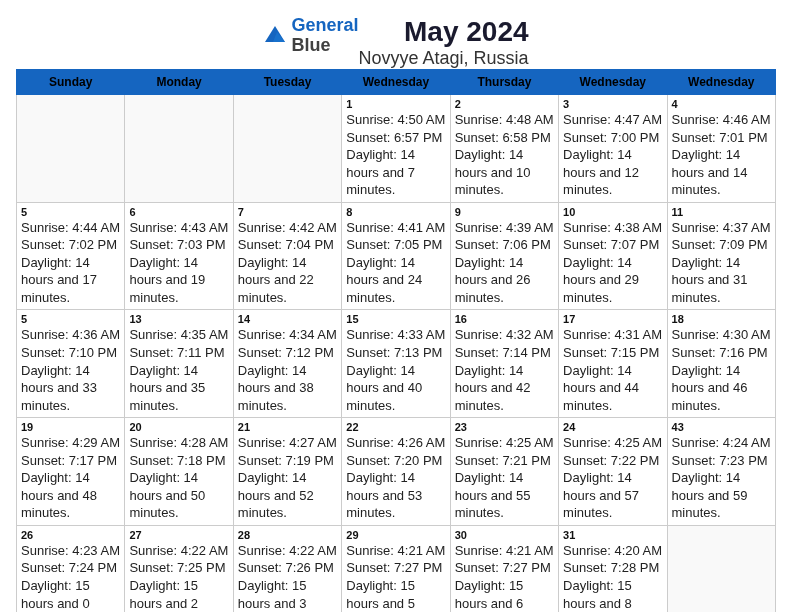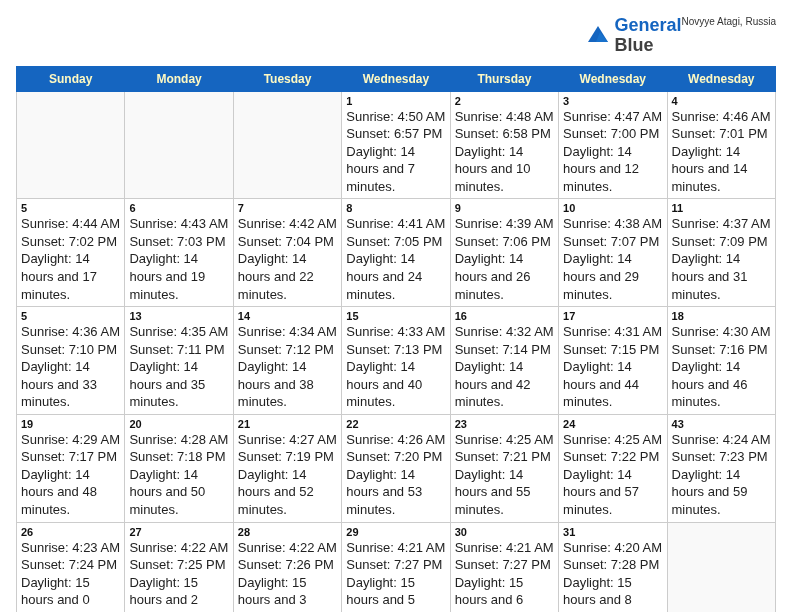--- a/index.html
+++ b/index.html
@@ -12,23 +12,22 @@
     }
     .page {
       width: 792px;
       height: 612px;
       padding: 16px;
       display: flex;
       flex-direction: column;
     }
     .header {
       display: flex;
-      justify-content: flex-end;
+      justify-content: center;
       align-items: flex-start;
-      margin-bottom: 10px;
     }
     .logo {
       display: flex;
       align-items: center;
       gap: 4px;
     }
     .logo-text {
       font-size: 18px;
       font-weight: bold;
       color: #1a1a2e;
@@ -43,33 +42,33 @@
     }
     .title-block {
       text-align: right;
     }
     .main-title {
       font-size: 28px;
       font-weight: bold;
       color: #1a1a2e;
     }
     .subtitle {
-      font-size: 10px;
+      font-size: 18px;
       color: #333;
     }
     .calendar {
       flex: 1;
       border: 1px solid #ccc;
       border-collapse: collapse;
       width: 100%;
       table-layout: fixed;
     }
     .calendar th {
       background: #1565c0;
-      color: #fef9c3;
+      color: #000000;
       text-align: center;
       padding: 5px 2px;
       font-size: 12px;
       border: 1px solid #1565c0;
     }
     .calendar td {
       border: 1px solid #ccc;
       vertical-align: top;
       padding: 3px 4px;
       font-size: 9.5px;
@@ -100,20 +99,21 @@
       <svg class="logo-icon" viewBox="0 0 24 24">
         <polygon points="12,2 22,18 2,18" fill="#1565c0"></polygon>
         <polygon points="14,8 22,18 10,18" fill="#1976d2" opacity="0.7"></polygon>
       </svg>
       <div>
         <div class="logo-text"><span>General</span></div>
         <div class="logo-text" style="color:#404040;">Blue</div>
       </div>
     </div>
     <div class="title-block">
+      <div class="main-title">May 2024</div>
       <div class="subtitle">Novyye Atagi, Russia</div>
     </div>
   </div>
 
   <table class="calendar">
     <thead>
       <tr>
       <th>Sunday</th>
           <th>Monday</th>
           <th>Tuesday</th>

